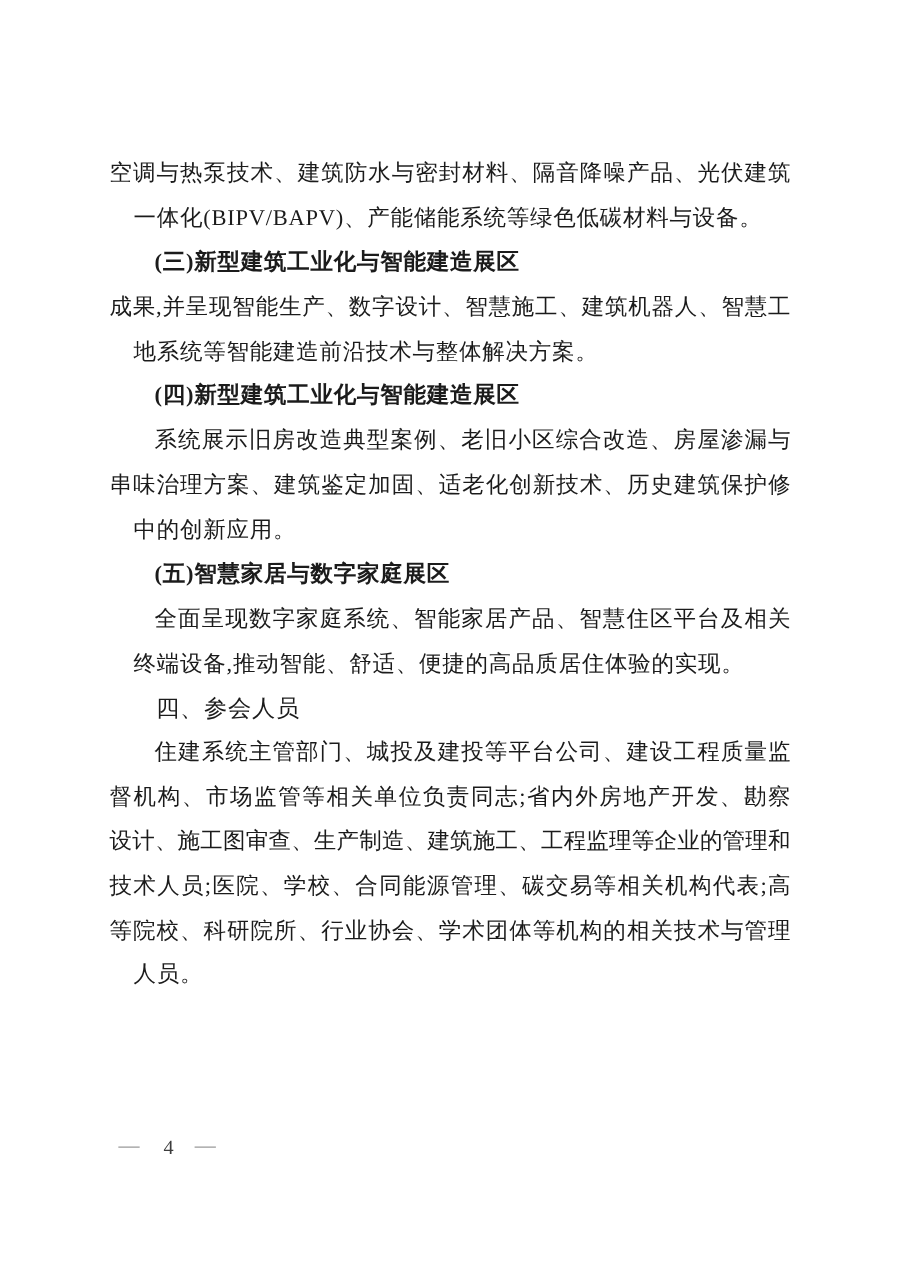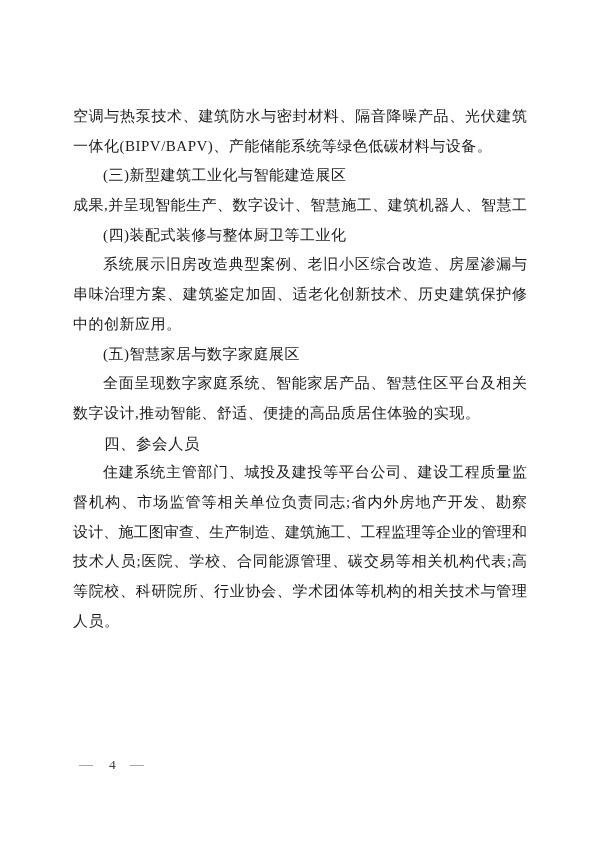--- a/index.html
+++ b/index.html
@@ -35,27 +35,28 @@
   .fill {
     white-space: normal;
     text-align: justify;
     text-align-last: justify;
     text-justify: inter-character;
   }
   
   .end {
     text-align: left;
     letter-spacing: 0.5px;
+    margin-left: 16px;
   }
   .indent {
     text-indent: 2em;
   }
   
   .h2 {
-    font-weight: normal;
+    font-weight: bold;
     text-indent: 2em;
     letter-spacing: 0.5px;
   }
   
   .h1 {
     font-weight: normal;
     text-indent: 2em;
     font-family: "Liberation Sans", sans-serif;
     letter-spacing: 0.5px;
     font-size: 15.5px;
@@ -84,27 +85,28 @@
 </head>
 <body>
 
 <div class="page">
 
   <div class="content">
     <div class="line fill">空调与热泵技术、建筑防水与密封材料、隔音降噪产品、光伏建筑</div>
     <div class="line end">一体化(BIPV/BAPV)、产能储能系统等绿色低碳材料与设备。</div>
     <div class="line h2">(三)新型建筑工业化与智能建造展区</div>
     <div class="line fill">成果,并呈现智能生产、数字设计、智慧施工、建筑机器人、智慧工</div>
-    <div class="line h2">(四)装配式装修与整体厨卫等工业化</div>
+    <div class="line end">地系统等智能建造前沿技术与整体解决方案。</div>
+    <div class="line h2">(四)新型建筑工业化与智能建造展区</div>
     <div class="line fill indent">系统展示旧房改造典型案例、老旧小区综合改造、房屋渗漏与</div>
     <div class="line fill">串味治理方案、建筑鉴定加固、适老化创新技术、历史建筑保护修</div>
     <div class="line end">中的创新应用。</div>
     <div class="line h2">(五)智慧家居与数字家庭展区</div>
     <div class="line fill indent">全面呈现数字家庭系统、智能家居产品、智慧住区平台及相关</div>
-    <div class="line end">数字设计,推动智能、舒适、便捷的高品质居住体验的实现。</div>
+    <div class="line end">终端设备,推动智能、舒适、便捷的高品质居住体验的实现。</div>
     <div class="line h1">四、参会人员</div>
     <div class="line fill indent">住建系统主管部门、城投及建投等平台公司、建设工程质量监</div>
     <div class="line fill">督机构、市场监管等相关单位负责同志;省内外房地产开发、勘察</div>
     <div class="line fill">设计、施工图审查、生产制造、建筑施工、工程监理等企业的管理和</div>
     <div class="line fill">技术人员;医院、学校、合同能源管理、碳交易等相关机构代表;高</div>
     <div class="line fill">等院校、科研院所、行业协会、学术团体等机构的相关技术与管理</div>
     <div class="line end">人员。</div>
   </div>
 
   <div class="footer">

